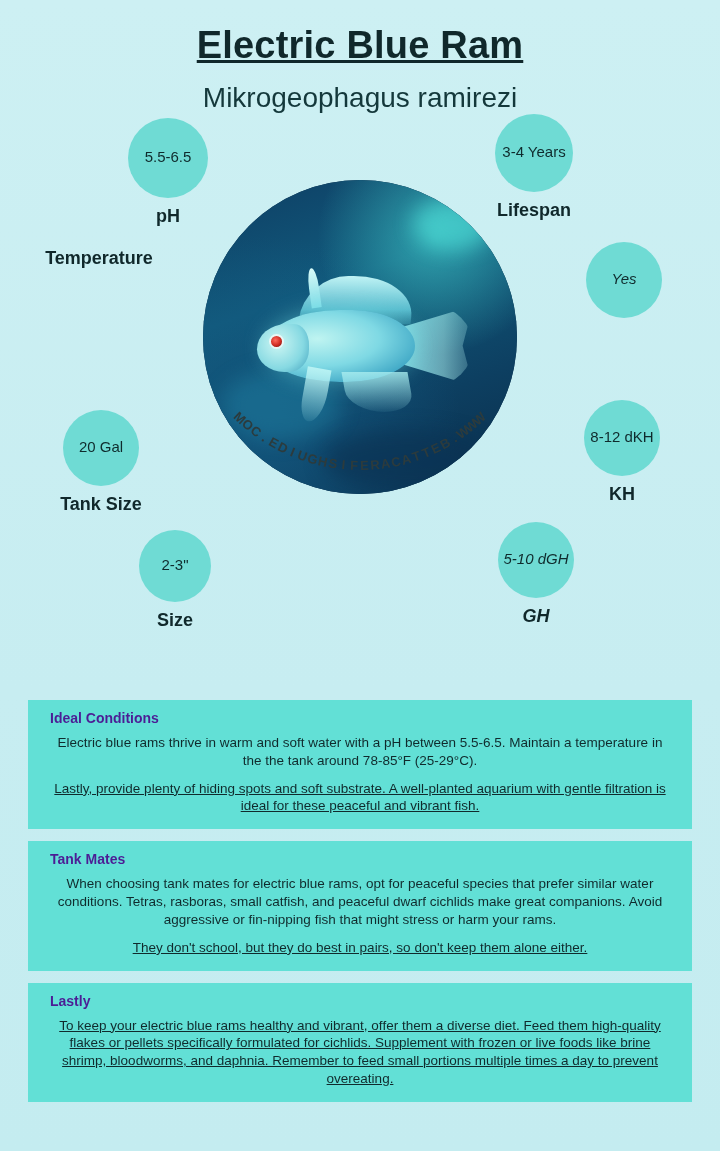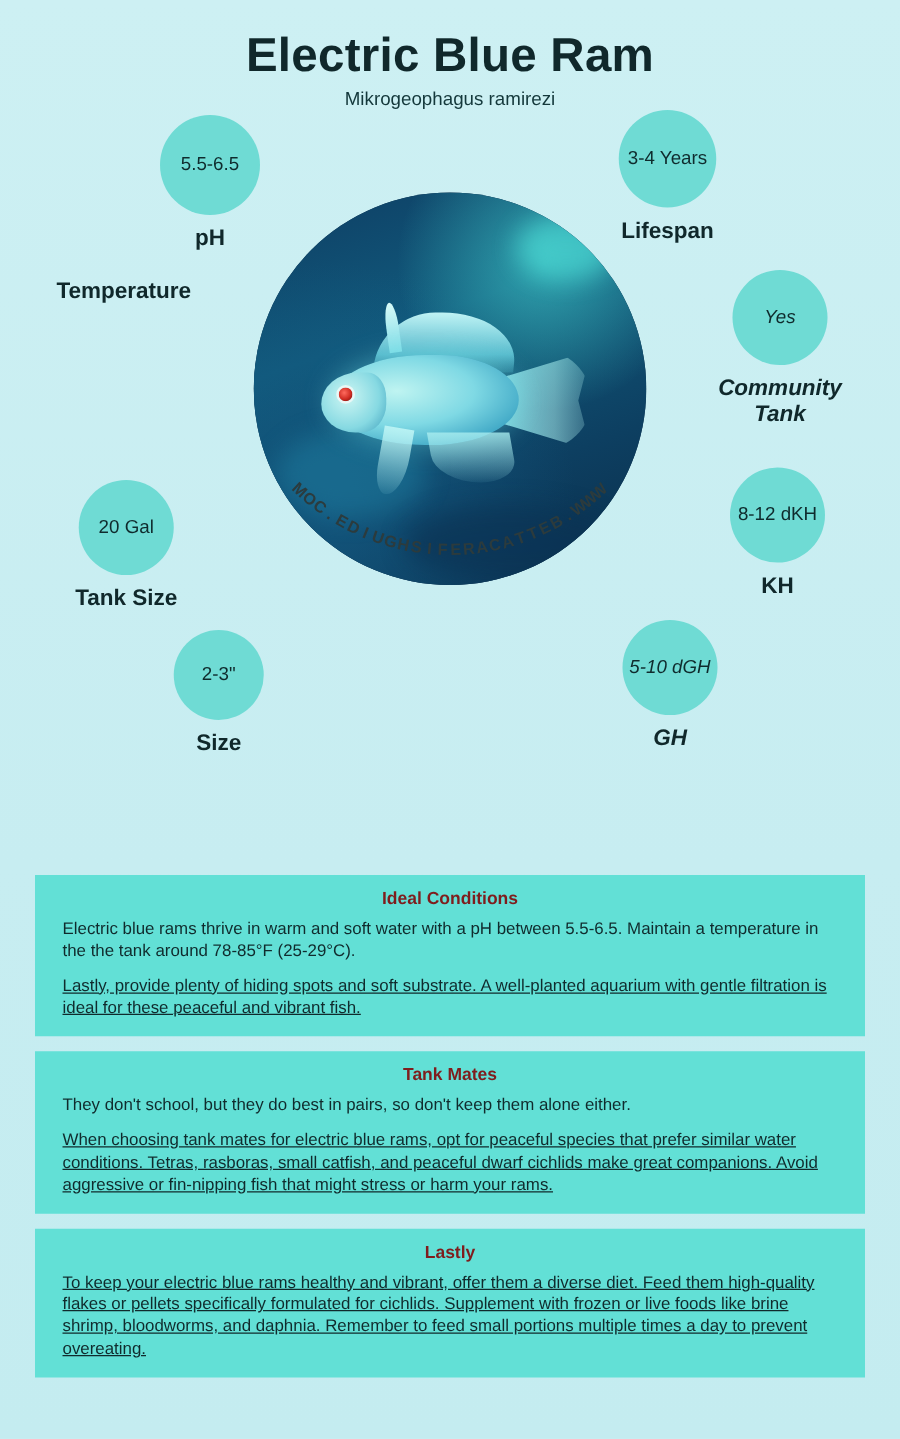--- a/index.html
+++ b/index.html
@@ -26,25 +26,26 @@
   .header {
     text-align: center;
     padding-top: 26px;
   }
   .title {
     font-size: 38px;
     font-weight: bold;
     letter-spacing: 0.2px;
     color: #10282b;
     line-height: 1.05;
+    text-decoration: underline;
   }
   .subtitle {
-    font-size: 15px;
+    font-size: 28px;
     color: #14383b;
-    margin-top: 6px;
+    margin-top: 17px;
     line-height: 1.1;
   }
 
   
   .stats {
     position: relative;
     width: 720px;
     height: 560px;
   }
   .stat {
@@ -222,27 +223,27 @@
     left: 0;
     top: 700px;
     width: 720px;
   }
   .panel {
     margin: 0 28px 12px 28px;
     background: #62e0d6;
     padding: 10px 22px 14px 22px;
   }
   .panel-title {
-    text-align: center;
     font-weight: bold;
     font-size: 14px;
-    color: #7f1d1d;
+    color: #4c1d95;
     margin-bottom: 8px;
   }
   .panel-para {
+    text-align: center;
     font-size: 13.5px;
     line-height: 1.32;
     color: #102b2d;
     margin: 0 0 10px 0;
   }
   .panel-para:last-child { margin-bottom: 0; text-decoration: underline; }
 </style>
 </head>
 <body>
 
@@ -270,21 +271,20 @@
     </div>
 
     <div class="stat s-temp">
       <div class="stat-label">Temperature</div>
     </div>
 
     <div class="stat s-comm">
       <div class="bubble">
         <span class="bubble-val">Yes</span>
       </div>
-      <div class="stat-label">Community Tank</div>
     </div>
 
     <div class="stat s-tank">
       <div class="bubble">
         <span class="bubble-val">20 Gal</span>
       </div>
       <div class="stat-label">Tank Size</div>
     </div>
 
     <div class="stat s-kh">
@@ -362,22 +362,22 @@
   <div class="panels">
 
     <div class="panel">
       <div class="panel-title">Ideal Conditions</div>
       <p class="panel-para">Electric blue rams thrive in warm and soft water with a pH between 5.5-6.5. Maintain a temperature in the the tank around 78-85°F (25-29°C).</p>
       <p class="panel-para">Lastly, provide plenty of hiding spots and soft substrate. A well-planted aquarium with gentle filtration is ideal for these peaceful and vibrant fish.</p>
     </div>
 
     <div class="panel">
       <div class="panel-title">Tank Mates</div>
+      <p class="panel-para">When choosing tank mates for electric blue rams, opt for peaceful species that prefer similar water conditions. Tetras, rasboras, small catfish, and peaceful dwarf cichlids make great companions. Avoid aggressive or fin-nipping fish that might stress or harm your rams.</p>
       <p class="panel-para">They don't school, but they do best in pairs, so don't keep them alone either.</p>
-      <p class="panel-para">When choosing tank mates for electric blue rams, opt for peaceful species that prefer similar water conditions. Tetras, rasboras, small catfish, and peaceful dwarf cichlids make great companions. Avoid aggressive or fin-nipping fish that might stress or harm your rams.</p>
     </div>
 
     <div class="panel">
       <div class="panel-title">Lastly</div>
       <p class="panel-para">To keep your electric blue rams healthy and vibrant, offer them a diverse diet. Feed them high-quality flakes or pellets specifically formulated for cichlids. Supplement with frozen or live foods like brine shrimp, bloodworms, and daphnia. Remember to feed small portions multiple times a day to prevent overeating.</p>
     </div>
 
   </div>
 
 </div>

